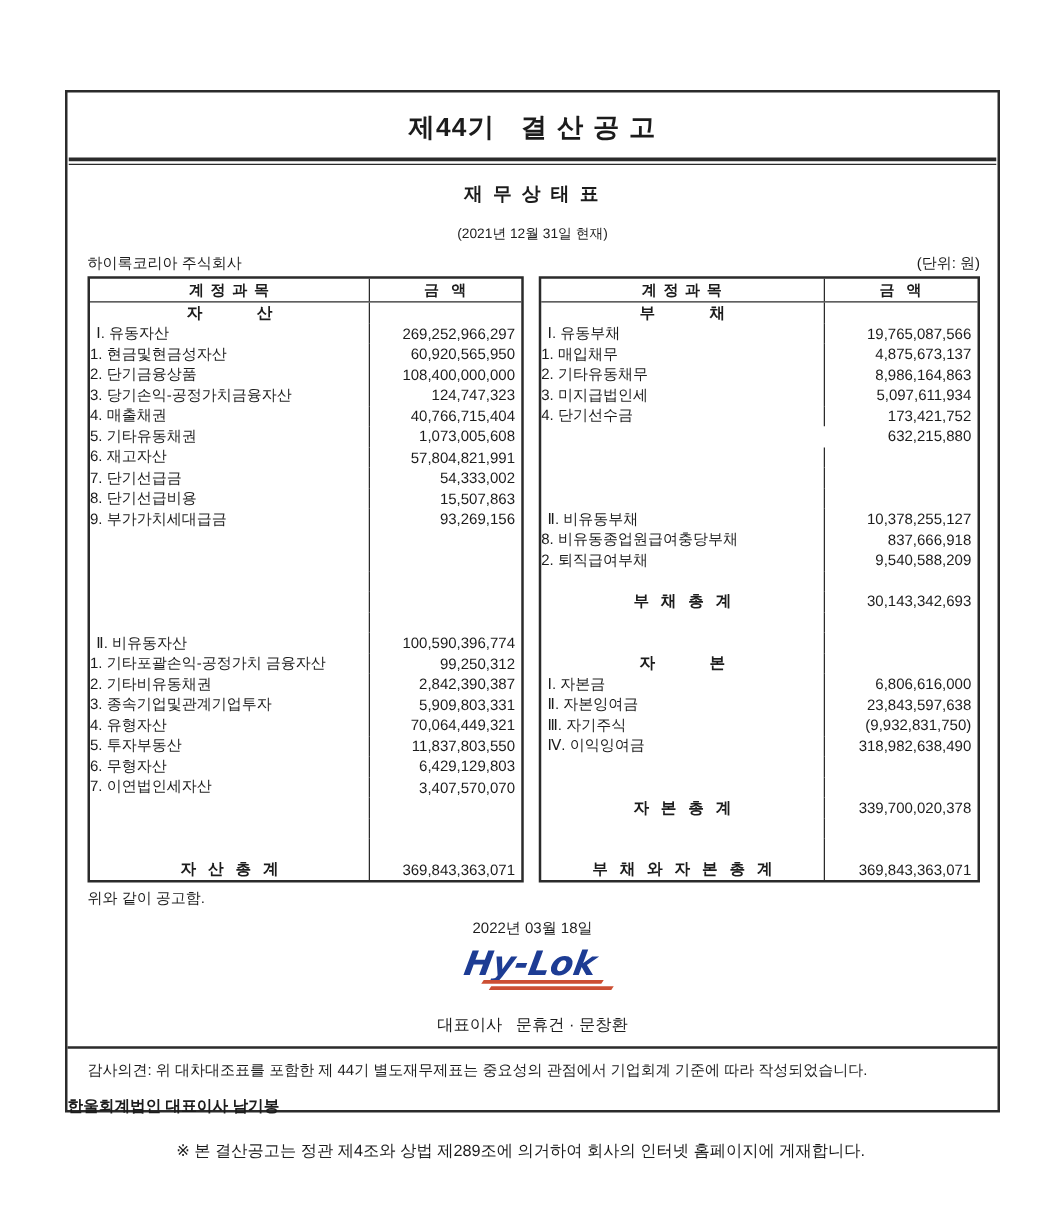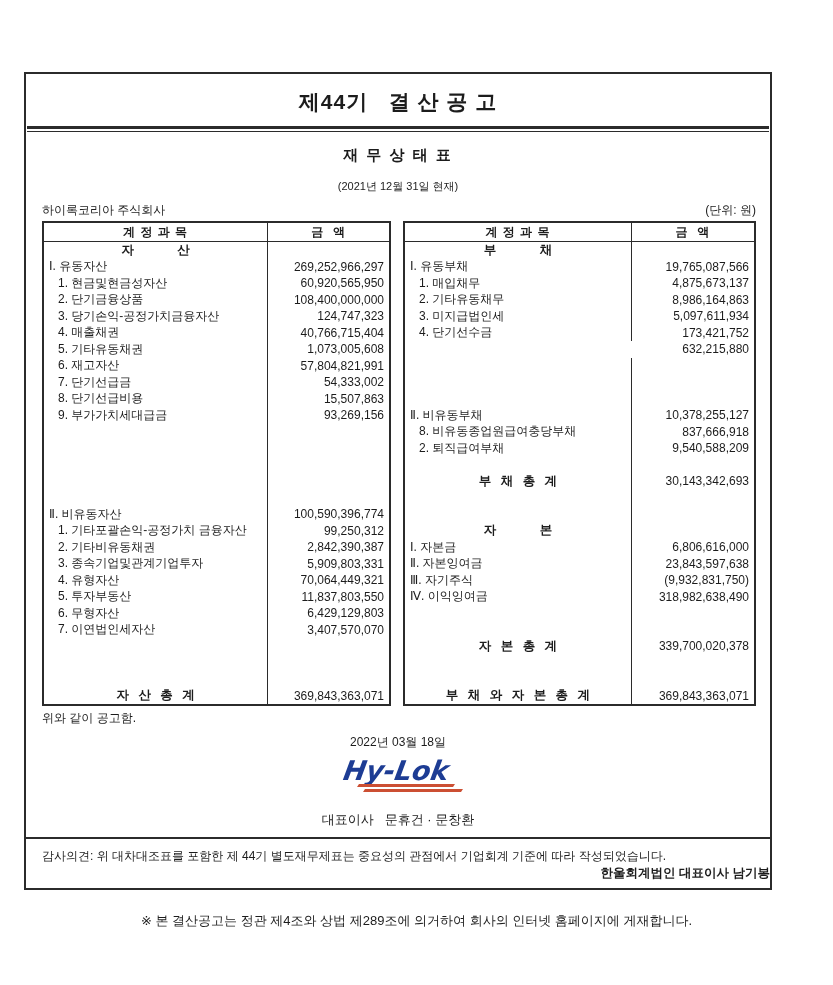--- a/index.html
+++ b/index.html
@@ -2,21 +2,21 @@
 <html><head>
 <meta charset="utf-8">
 <style>
   html,body{margin:0;padding:0;background:#ffffff;}
   body{
     width:833px;height:985px;position:relative;
     font-family:"Liberation Sans","DejaVu Sans",sans-serif;
     color:#1c1c1c;-webkit-font-smoothing:antialiased;
   }
   .doc-box{
-    position:absolute;left:24px;top:72px;width:748px;height:818px;
+    position:absolute;left:52px;top:72px;width:748px;height:818px;
     border:2px solid #2b2b2b;background:#fff;box-sizing:border-box;
   }
   .doc-title{
     margin-top:14px;text-align:center;font-size:21px;font-weight:bold;
     white-space:pre;letter-spacing:1px;
   }
   .double-rule{
     margin:10px 1px 0 1px;height:2px;
     border-top:3px solid #2b2b2b;border-bottom:1px solid #2b2b2b;
   }
@@ -48,31 +48,31 @@
   .fs-row{flex:1;display:flex;min-height:0;}
   .cell-label{
     width:65%;border-right:1px solid #2b2b2b;box-sizing:border-box;
     display:flex;align-items:center;font-size:12px;white-space:pre;overflow:hidden;
   }
   .cell-value{
     flex:1;display:flex;align-items:center;justify-content:flex-end;
     padding-right:5px;font-size:12px;white-space:pre;overflow:hidden;
   }
   .cell-label.item1{padding-left:5px;}
-  .cell-label.item2{padding-left:14px;}
+  .cell-label.item2{}
   .cell-label.section{justify-content:center;font-weight:bold;word-spacing:40px;font-size:12.5px;}
   .cell-label.total{justify-content:center;font-weight:bold;word-spacing:6px;font-size:12.5px;}
   .bold{font-weight:normal;}
   .notice{margin:4px 0 0 16px;font-size:12px;}
   .date-line{margin-top:7px;text-align:center;font-size:12px;}
   .logo-wrap{margin-top:2px;text-align:center;height:42px;}
   .ceo-line{margin-top:16px;text-align:center;font-size:13px;white-space:pre;}
   .mid-rule{margin-top:8px;border-top:2px solid #2b2b2b;}
   .audit{margin:9px 14px 0 16px;font-size:12px;}
-  .auditor{text-align:right;font-size:12.5px;font-weight:bold;}
+  .auditor{margin-top:12px;text-align:left;font-size:12.5px;font-weight:bold;}
   .footnote{
     position:absolute;left:0;top:912px;width:100%;
     text-align:center;font-size:13px;
   }
 </style>
 </head>
 <body>
 
 <div class="doc-box">
 

